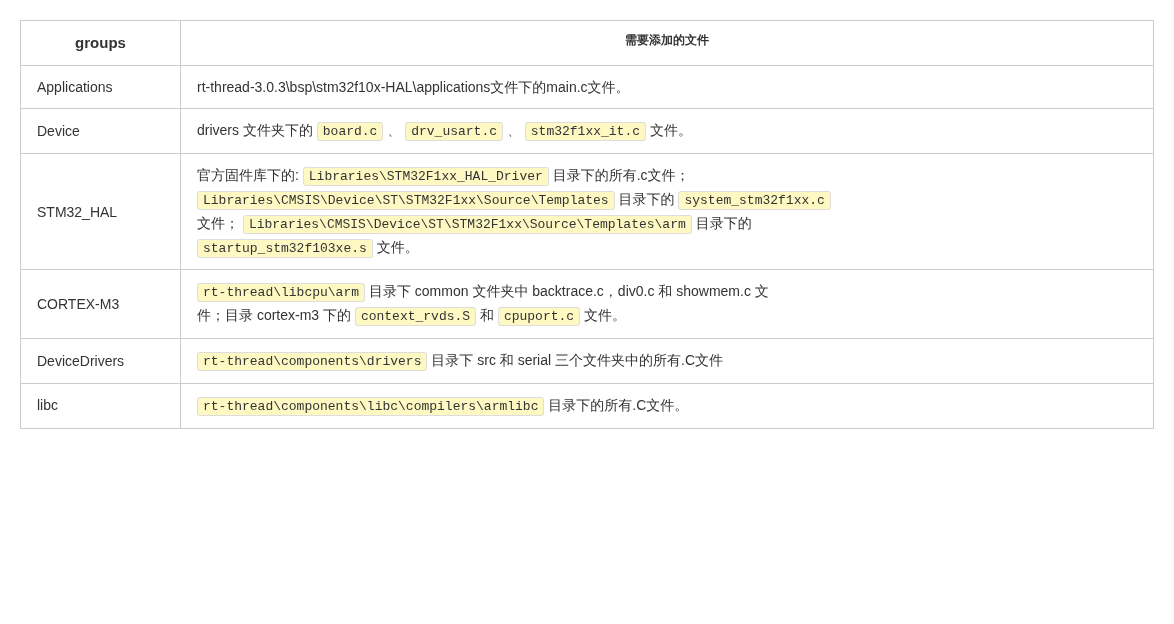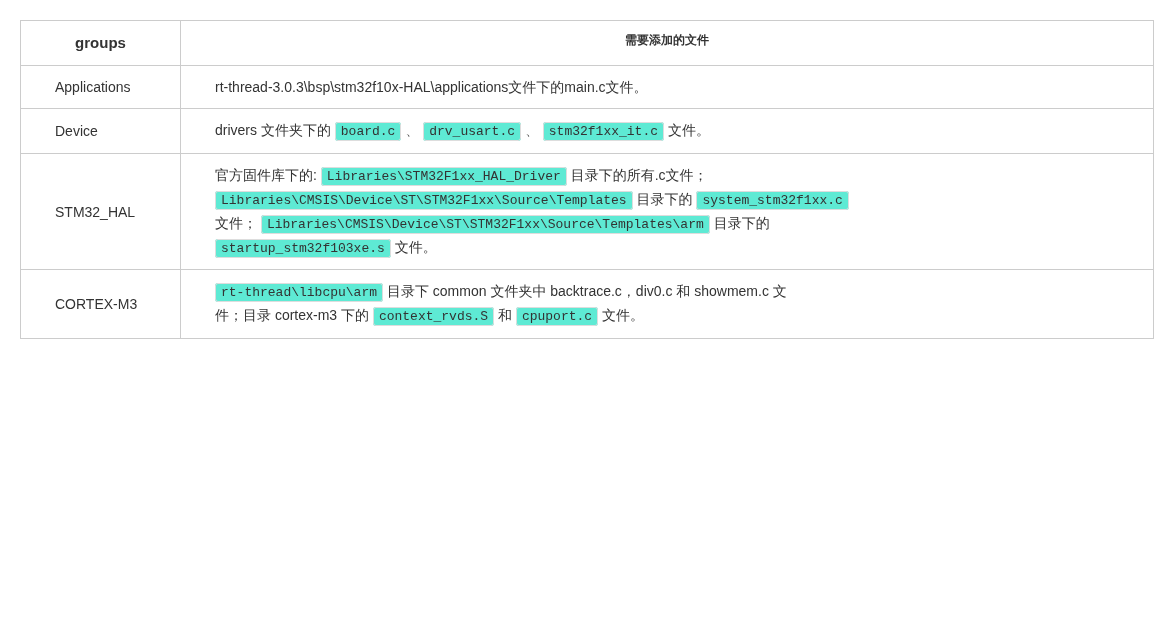--- a/index.html
+++ b/index.html
@@ -19,21 +19,21 @@
     }
 
     table {
       width: 100%;
       border-collapse: collapse;
       border: 1px solid #ccc;
     }
 
     th, td {
       border: 1px solid #ccc;
-      padding: 10px 34px;
+      padding: 10px 16px;
       vertical-align: top;
       line-height: 1.6;
     }
 
     thead th {
       background: #fff;
       font-weight: bold;
       font-size: 15px;
     }
 
@@ -47,21 +47,21 @@
       font-size: 12px;
     }
 
     tbody td:first-child {
       font-weight: normal;
       vertical-align: middle;
       width: 160px;
     }
 
     code {
-      background: #5eead4;
+      background: #fef9c3;
       border: 1px solid #ddd;
       border-radius: 3px;
       padding: 1px 5px;
       font-family: "Courier New", Consolas, monospace;
       font-size: 13px;
       white-space: nowrap;
     }
 
     .separator {
       color: #555;
@@ -127,16 +127,30 @@
         <span> 目录下 common 文件夹中 backtrace.c，div0.c 和 showmem.c 文</span>
         <br>
         <span>件；目录 cortex-m3 下的 </span>
         <code>context_rvds.S</code>
         <span> 和 </span>
         <code>cpuport.c</code>
         <span> 文件。</span>
       </td>
     </tr>
 
+    <tr>
+      <td>DeviceDrivers</td>
+      <td>
+        <code>rt-thread\components\drivers</code>
+        <span> 目录下 src 和 serial 三个文件夹中的所有.C文件</span>
+      </td>
+    </tr>
 
 
+    <tr>
+      <td>libc</td>
+      <td>
+        <code>rt-thread\components\libc\compilers\armlibc</code>
+        <span> 目录下的所有.C文件。</span>
+      </td>
+    </tr>
   </tbody>
 </table>
 
 </body></html>

